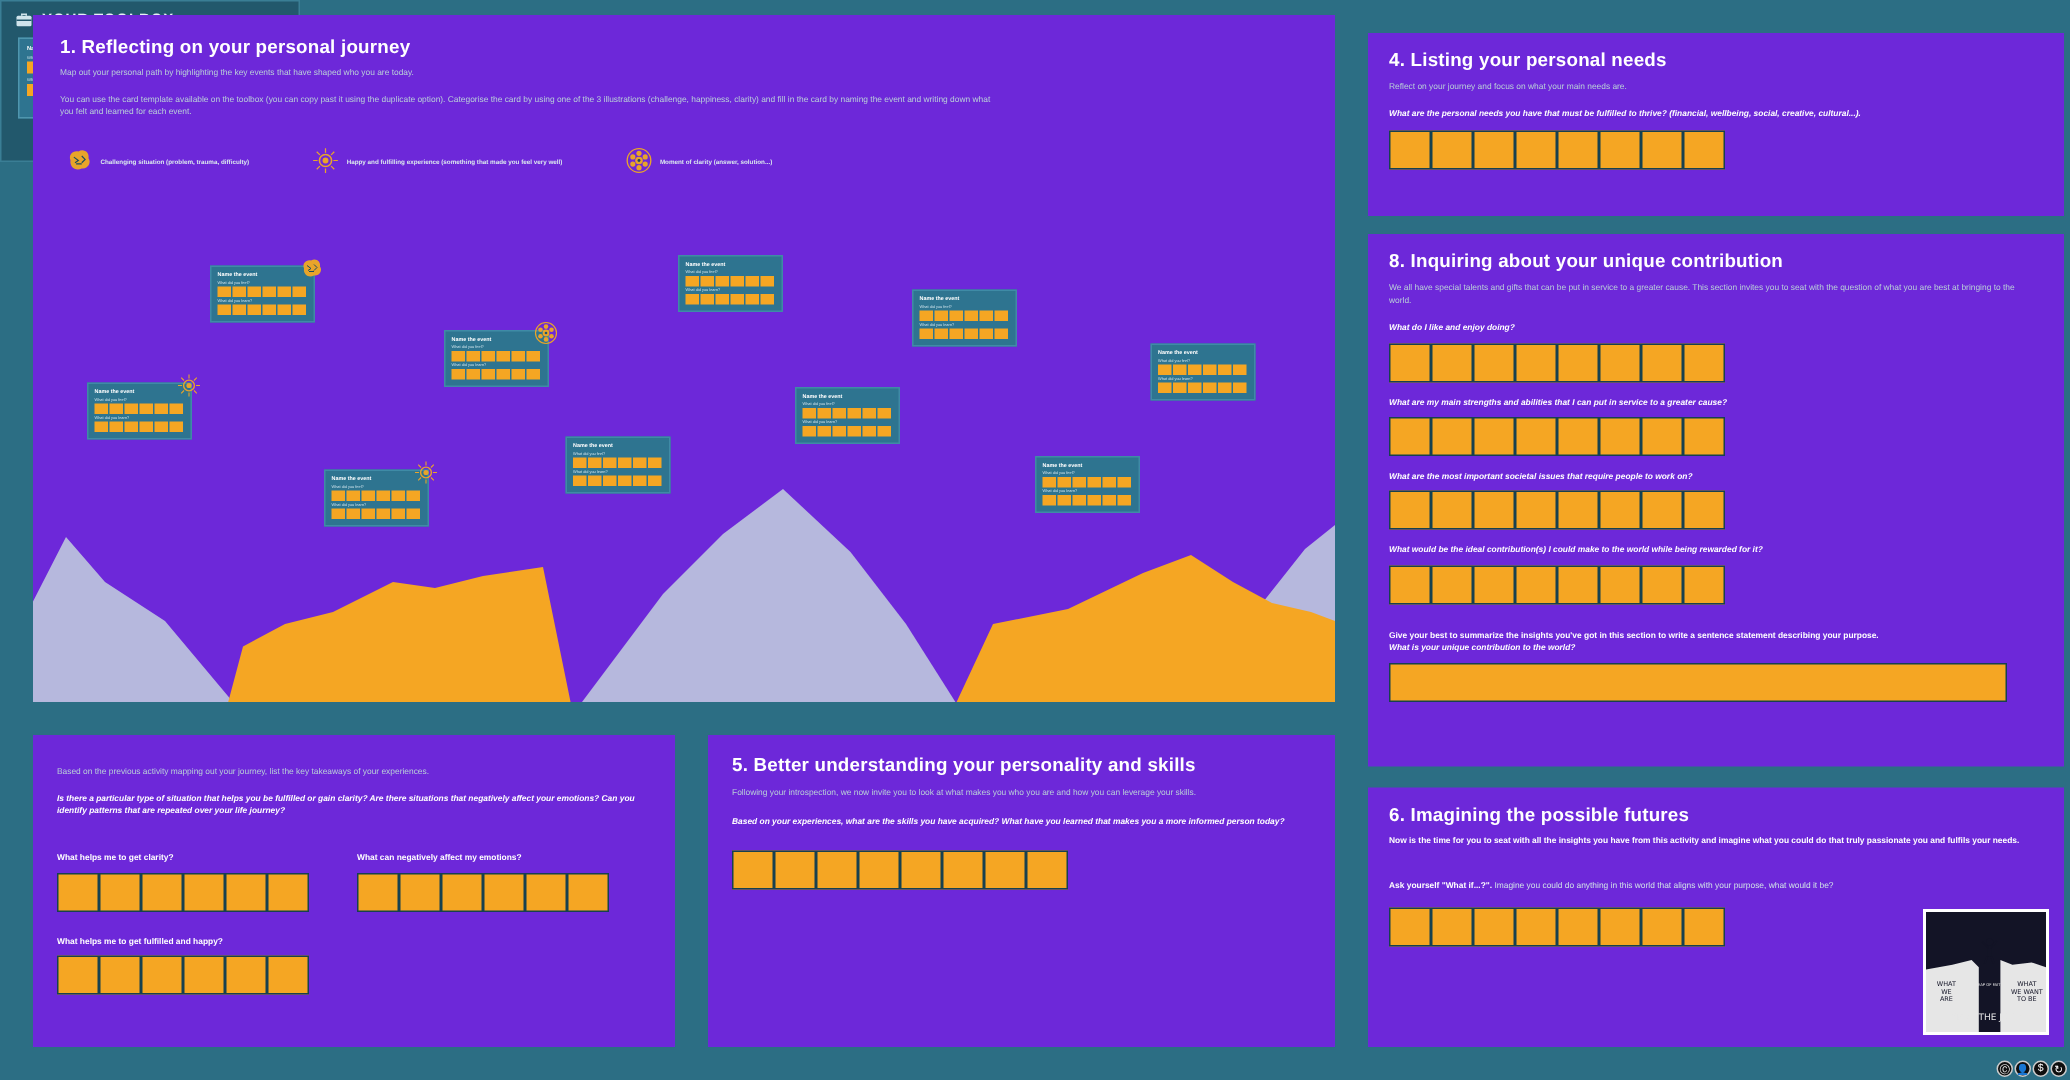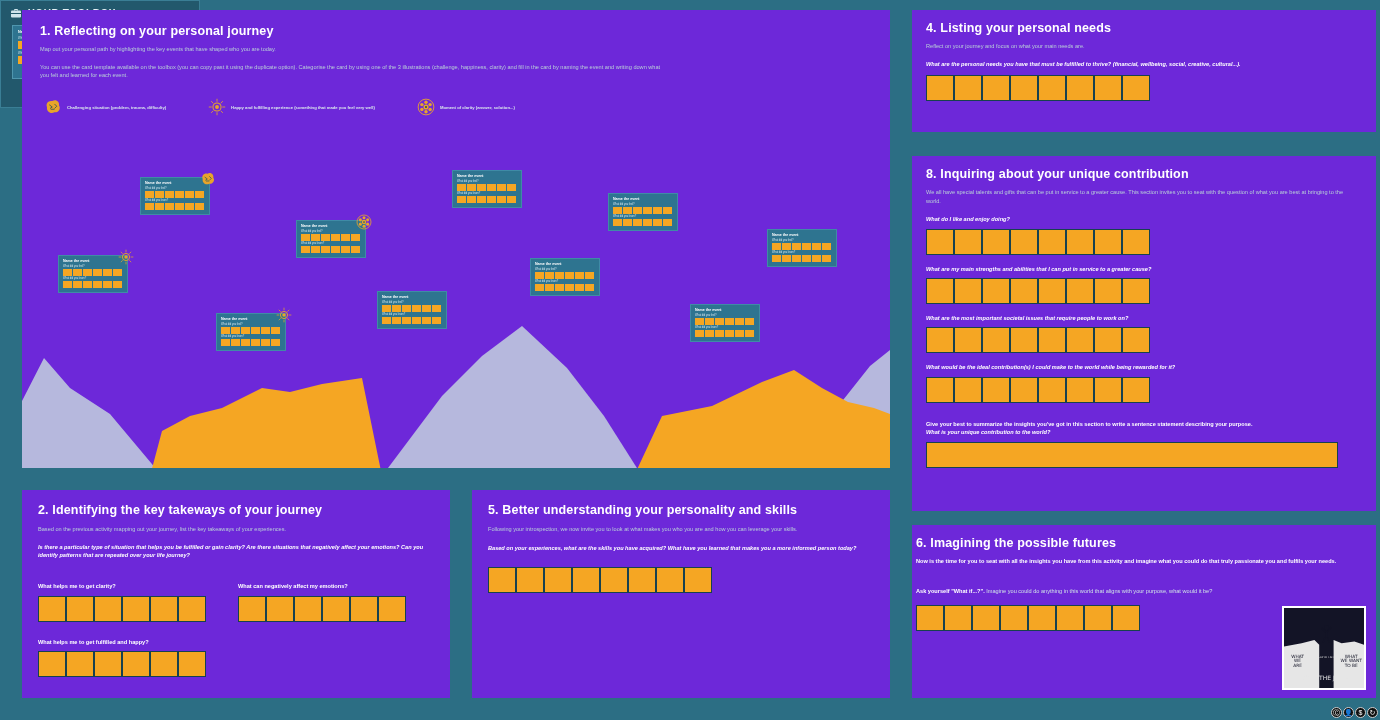--- a/index.html
+++ b/index.html
@@ -549,21 +549,20 @@
             </g>
             <circle cx="12" cy="12" r="1.3" fill="#22586c"></circle>
           </svg>
         </div>
       </div>
   </div>
 </div>
 
 <div class="panel" id="s2" style="left:10px;top:490px;width:428px;height:208px;">
   <div style="padding:13px 16px 0 16px;">
-    <div class="h1">2. Identifying the key takeways of your journey</div>
     <div class="sub" style="margin-top:8px;">Based on the previous activity mapping out your journey, list the key takeaways of your experiences.</div>
     <div class="q" style="margin-top:9px;width:400px;">Is there a particular type of situation that helps you be fulfilled or gain clarity? Are there situations that negatively affect your emotions? Can you identify patterns that are repeated over your life journey?</div>
 
     <div style="display:flex;gap:32px;margin-top:23px;">
       <div>
         <div class="qn">What helps me to get clarity?</div>
         <div class="notes" style="margin-top:5px;">
           <span class="note"></span>
             <span class="note"></span>
             <span class="note"></span>
@@ -610,21 +609,21 @@
         <span class="note"></span>
         <span class="note"></span>
         <span class="note"></span>
         <span class="note"></span>
         <span class="note"></span>
         <span class="note"></span>
     </div>
   </div>
 </div>
 
-<div class="panel" id="s4" style="left:900px;top:10px;width:464px;height:122px;">
+<div class="panel" id="s4" style="left:900px;top:22px;width:464px;height:122px;">
   <div style="padding:11px 14px 0 14px;">
     <div class="h1">4. Listing your personal needs</div>
     <div class="sub" style="margin-top:7px;">Reflect on your journey and focus on what your main needs are.</div>
     <div class="q" style="margin-top:9px;">What are the personal needs you have that must be fulfilled to thrive? (financial, wellbeing, social, creative, cultural...).</div>
     <div class="notes" style="margin-top:7px;">
       <span class="note"></span>
         <span class="note"></span>
         <span class="note"></span>
         <span class="note"></span>
         <span class="note"></span>
@@ -700,21 +699,21 @@
       <div class="qn">Give your best to summarize the insights you've got in this section to write a sentence statement describing your purpose.</div>
       <div class="q">What is your unique contribution to the world?</div>
       <div style="margin-top:5px;width:412px;">
         <span class="note wide" style="display:block;"></span>
       </div>
     </div>
   </div>
 </div>
 
 <div class="panel" id="s6" style="left:900px;top:525px;width:464px;height:173px;">
-  <div style="padding:11px 14px 0 4px;">
+  <div style="padding:11px 14px 0 14px;">
     <div class="h1">6. Imagining the possible futures</div>
     <div class="qn" style="margin-top:7px;width:435px;">Now is the time for you to seat with all the insights you have from this activity and imagine what you could do that truly passionate you and fulfils your needs.</div>
     <div style="margin-top:14px;">
       <span class="qn">Ask yourself "What if...?".</span><span class="qn qlight"> Imagine you could do anything in this world that aligns with your purpose, what would it be?</span>
     </div>
     <div class="notes" style="margin-top:8px;">
       <span class="note"></span>
         <span class="note"></span>
         <span class="note"></span>
         <span class="note"></span>

